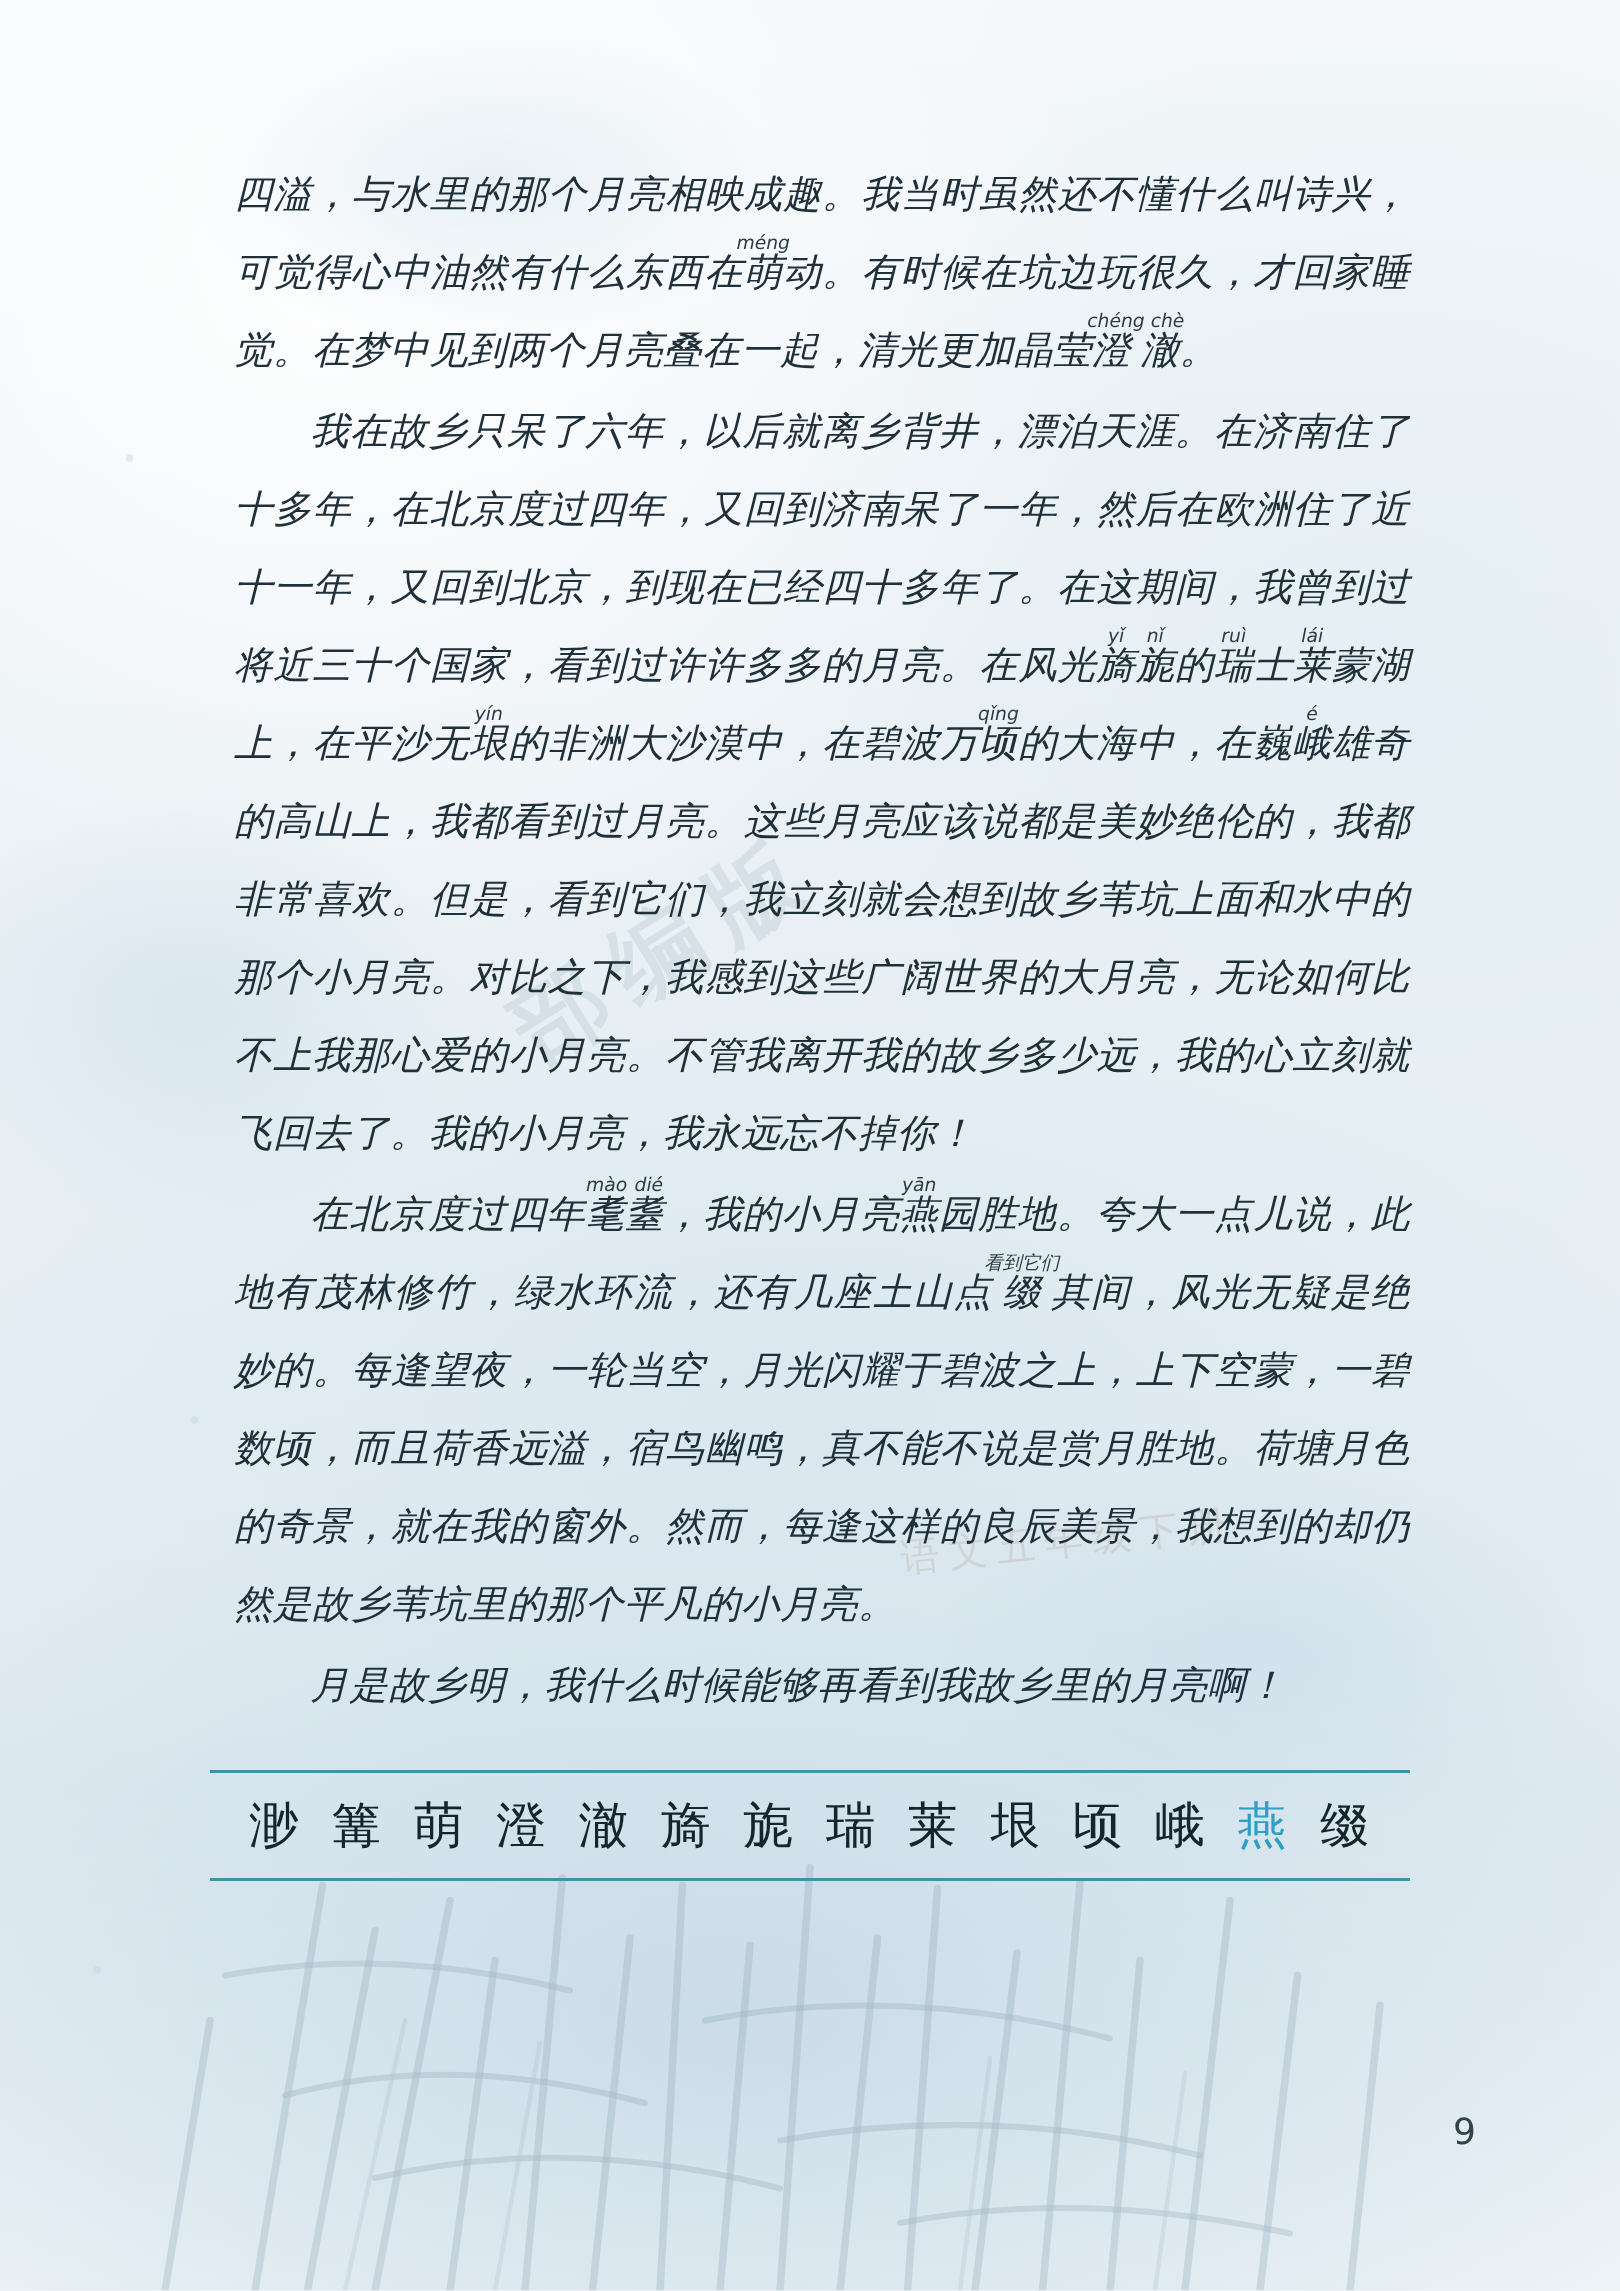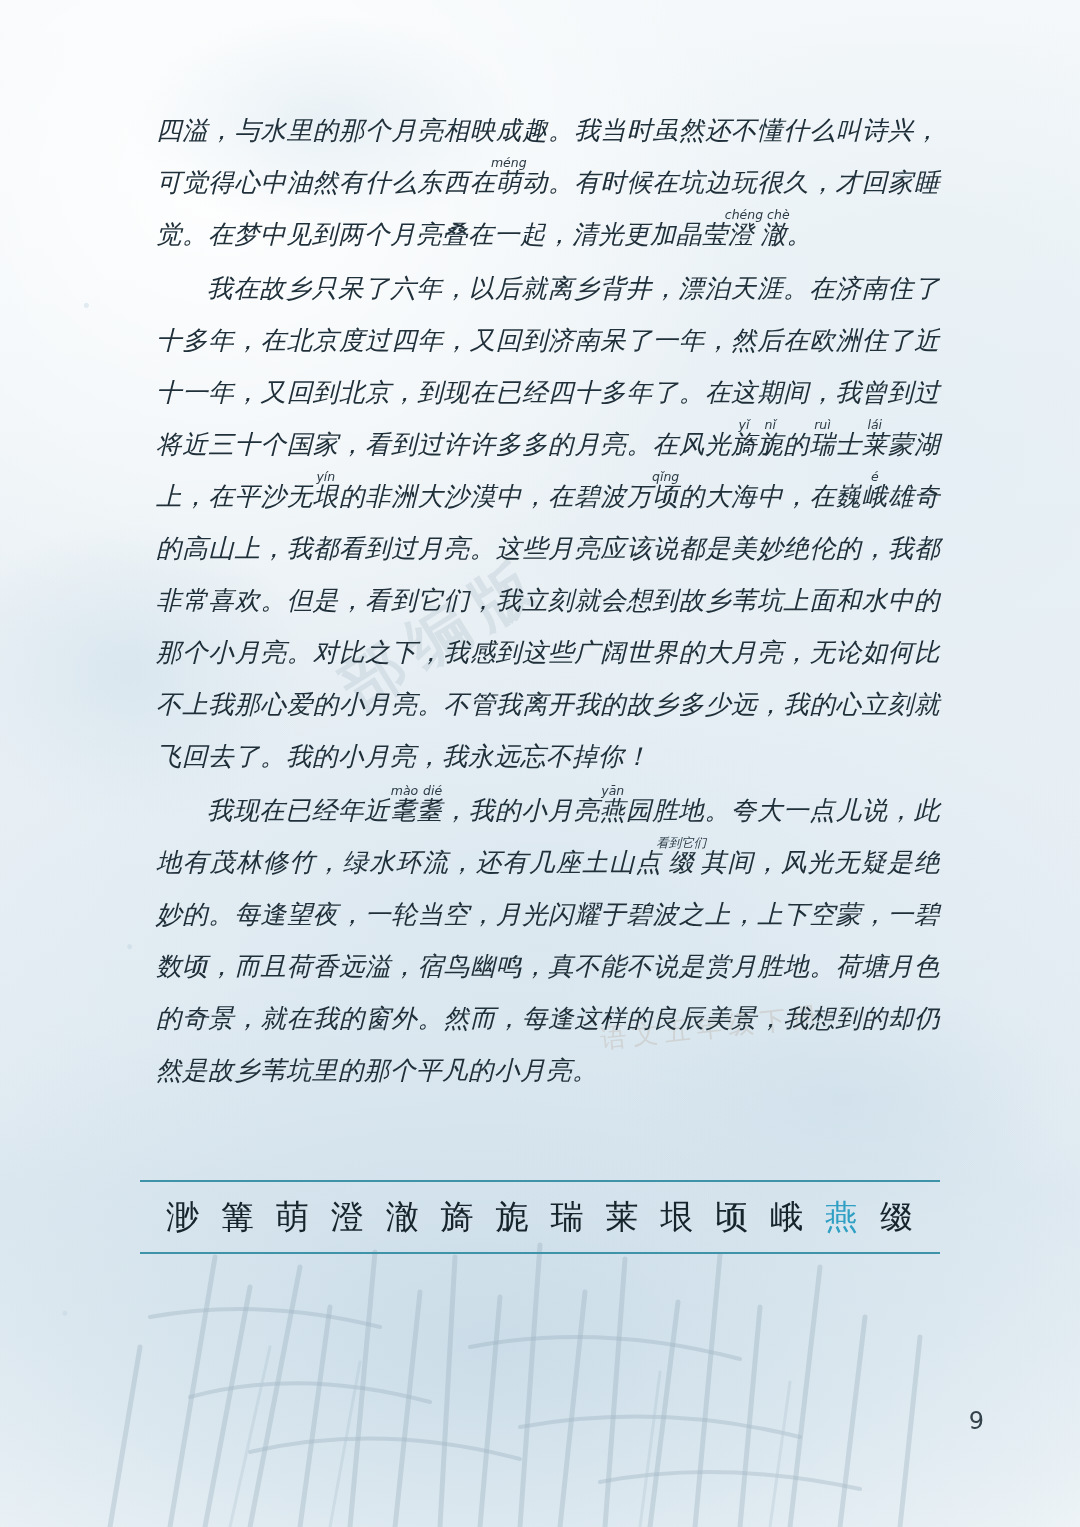--- a/index.html
+++ b/index.html
@@ -156,21 +156,22 @@
       <path d="M330 330 L360 165"></path>
       <path d="M640 330 L660 175"></path>
       <path d="M770 330 L790 185"></path>
     </g>
   </svg>
 </div>
 
 <div id="content">
     <p class="para"><span>四溢，与水里的那个月亮相映成趣。我当时虽然还不懂什么叫诗兴，可觉得心中油然有什么东西在</span><ruby><span>萌</span><rt>méng</rt></ruby><span>动。有时候在坑边玩很久，才回家睡觉。在梦中见到两个月亮叠在一起，清光更加晶莹</span><ruby><span>澄澈</span><rt>chéng chè</rt></ruby><span>。</span></p>
     <p class="para indent"><span>我在故乡只呆了六年，以后就离乡背井，漂泊天涯。在济南住了十多年，在北京度过四年，又回到济南呆了一年，然后在欧洲住了近十一年，又回到北京，到现在已经四十多年了。在这期间，我曾到过将近三十个国家，看到过许许多多的月亮。在风光</span><ruby><span>旖</span><rt>yǐ</rt></ruby><ruby><span>旎</span><rt>nǐ</rt></ruby><span>的</span><ruby><span>瑞</span><rt>ruì</rt></ruby><span>士</span><ruby><span>莱</span><rt>lái</rt></ruby><span>蒙湖上，在平沙无</span><ruby><span>垠</span><rt>yín</rt></ruby><span>的非洲大沙漠中，在碧波万</span><ruby><span>顷</span><rt>qǐng</rt></ruby><span>的大海中，在巍</span><ruby><span>峨</span><rt>é</rt></ruby><span>雄奇的高山上，我都看到过月亮。这些月亮应该说都是美妙绝伦的，我都非常喜欢。但是，看到它们，我立刻就会想到故乡苇坑上面和水中的那个小月亮。对比之下，我感到这些广阔世界的大月亮，无论如何比不上我那心爱的小月亮。不管我离开我的故乡多少远，我的心立刻就飞回去了。我的小月亮，我永远忘不掉你！</span></p>
-    <p class="para indent"><span>我现在已经年近</span><ruby><span>耄耋</span><rt>mào dié</rt></ruby><span>，我的小月亮</span><ruby><span>燕</span><rt>yān</rt></ruby><span>园胜地。夸大一点儿说，此地有茂林修竹，绿水环流，还有几座土山点</span><ruby><span>缀</span><rt>看到它们</rt></ruby><span>其间，风光无疑是绝妙的。每逢望夜，一轮当空，月光闪耀于碧波之上，上下空蒙，一碧数顷，而且荷香远溢，宿鸟幽鸣，真不能不说是赏月胜地。荷塘月色的奇景，就在我的窗外。然而，每逢这样的良辰美景，我想到的却仍然是故乡苇坑里的那个平凡的小月亮。</span></p>
+    <p class="para indent"><span>在北京度过四年</span><ruby><span>耄耋</span><rt>mào dié</rt></ruby><span>，我的小月亮</span><ruby><span>燕</span><rt>yān</rt></ruby><span>园胜地。夸大一点儿说，此地有茂林修竹，绿水环流，还有几座土山点</span><ruby><span>缀</span><rt>看到它们</rt></ruby><span>其间，风光无疑是绝妙的。每逢望夜，一轮当空，月光闪耀于碧波之上，上下空蒙，一碧数顷，而且荷香远溢，宿鸟幽鸣，真不能不说是赏月胜地。荷塘月色的奇景，就在我的窗外。然而，每逢这样的良辰美景，我想到的却仍然是故乡苇坑里的那个平凡的小月亮。</span></p>
+    <p class="para indent"><span>月是故乡明，我什么时候能够再看到我故乡里的月亮啊！</span></p>
   </div>
 
 <div id="charstrip" style="border-top-color: rgb(62, 147, 168); border-bottom-color: rgb(62, 147, 168);">
     <span class="ch">渺</span>
     <span class="ch">篝</span>
     <span class="ch">萌</span>
     <span class="ch">澄</span>
     <span class="ch">澈</span>
     <span class="ch">旖</span>
     <span class="ch">旎</span>

